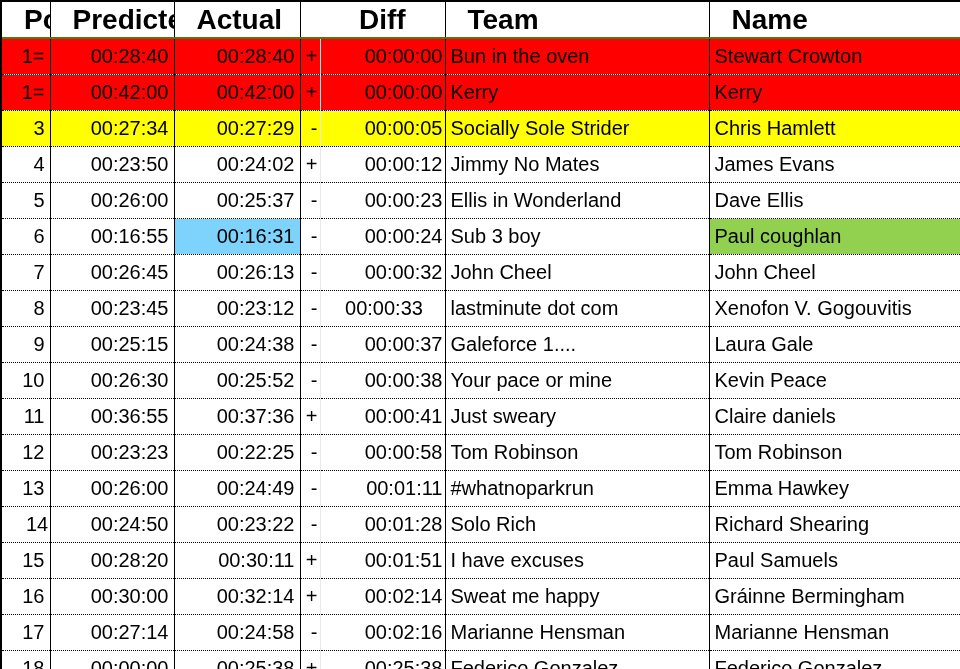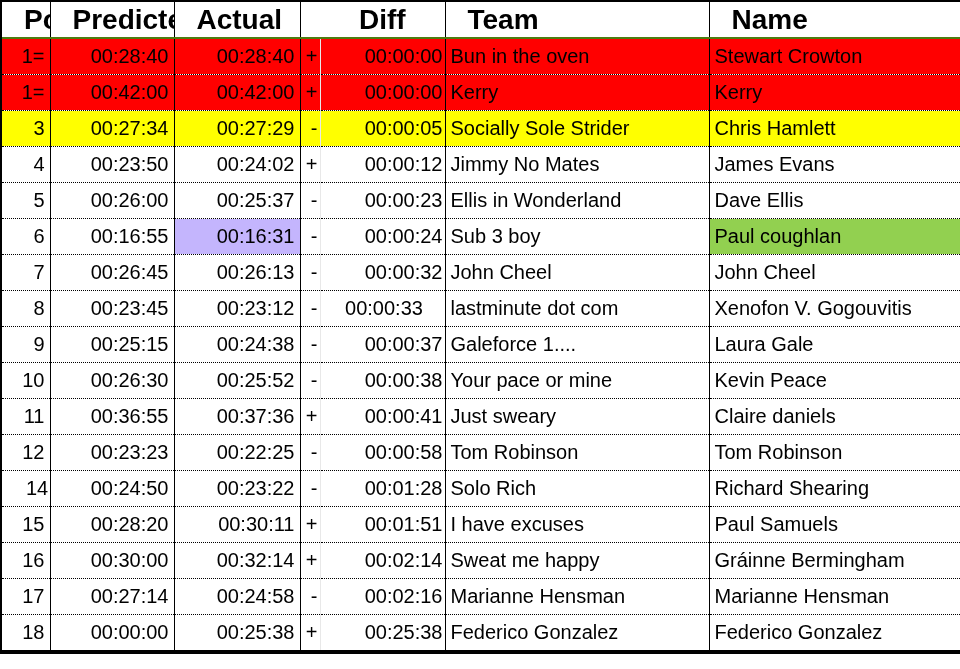--- a/index.html
+++ b/index.html
@@ -156,21 +156,21 @@
           <td class="cell-pred" style="background-color: rgb(255, 255, 255);">00:26:00</td>
           <td class="cell-act" style="background-color: rgb(255, 255, 255);">00:25:37</td>
           <td class="cell-sign" style="background-color: rgb(255, 255, 255);">-</td>
           <td class="cell-diff" style="background-color: rgb(255, 255, 255);">00:00:23</td>
           <td class="cell-team" style="background-color: rgb(255, 255, 255);">Ellis in Wonderland</td>
           <td class="cell-name" style="background-color: rgb(255, 255, 255);">Dave Ellis</td>
         </tr>
         <tr>
           <td class="cell-pos" style="background-color: rgb(255, 255, 255);">6</td>
           <td class="cell-pred" style="background-color: rgb(255, 255, 255);">00:16:55</td>
-          <td class="cell-act" style="background-color: #c4b5fd; padding-left: 9px;">00:16:31</td>
+          <td class="cell-act" style="background-color: #7dd3fc; padding-left: 9px;">00:16:31</td>
           <td class="cell-sign" style="background-color: rgb(255, 255, 255);">-</td>
           <td class="cell-diff" style="background-color: rgb(255, 255, 255);">00:00:24</td>
           <td class="cell-team" style="background-color: rgb(255, 255, 255);">Sub 3 boy</td>
           <td class="cell-name" style="background-color: rgb(146, 208, 80);">Paul coughlan</td>
         </tr>
         <tr>
           <td class="cell-pos" style="background-color: rgb(255, 255, 255);">7</td>
           <td class="cell-pred" style="background-color: rgb(255, 255, 255);">00:26:45</td>
           <td class="cell-act" style="background-color: rgb(255, 255, 255);">00:26:13</td>
           <td class="cell-sign" style="background-color: rgb(255, 255, 255);">-</td>
@@ -217,20 +217,29 @@
         <tr>
           <td class="cell-pos" style="background-color: rgb(255, 255, 255);">12</td>
           <td class="cell-pred" style="background-color: rgb(255, 255, 255);">00:23:23</td>
           <td class="cell-act" style="background-color: rgb(255, 255, 255);">00:22:25</td>
           <td class="cell-sign" style="background-color: rgb(255, 255, 255);">-</td>
           <td class="cell-diff" style="background-color: rgb(255, 255, 255);">00:00:58</td>
           <td class="cell-team" style="background-color: rgb(255, 255, 255);">Tom Robinson</td>
           <td class="cell-name" style="background-color: rgb(255, 255, 255);">Tom Robinson</td>
         </tr>
         <tr>
+          <td class="cell-pos" style="background-color: rgb(255, 255, 255);">13</td>
+          <td class="cell-pred" style="background-color: rgb(255, 255, 255);">00:26:00</td>
+          <td class="cell-act" style="background-color: rgb(255, 255, 255);">00:24:49</td>
+          <td class="cell-sign" style="background-color: rgb(255, 255, 255);">-</td>
+          <td class="cell-diff" style="background-color: rgb(255, 255, 255);">00:01:11</td>
+          <td class="cell-team" style="background-color: rgb(255, 255, 255);">#whatnoparkrun</td>
+          <td class="cell-name" style="background-color: rgb(255, 255, 255);">Emma Hawkey</td>
+        </tr>
+        <tr>
           <td class="cell-pos" style="background-color: rgb(255, 255, 255); padding-left: 24px;">14</td>
           <td class="cell-pred" style="background-color: rgb(255, 255, 255);">00:24:50</td>
           <td class="cell-act" style="background-color: rgb(255, 255, 255);">00:23:22</td>
           <td class="cell-sign" style="background-color: rgb(255, 255, 255);">-</td>
           <td class="cell-diff" style="background-color: rgb(255, 255, 255);">00:01:28</td>
           <td class="cell-team" style="background-color: rgb(255, 255, 255);">Solo Rich</td>
           <td class="cell-name" style="background-color: rgb(255, 255, 255);">Richard Shearing</td>
         </tr>
         <tr>
           <td class="cell-pos" style="background-color: rgb(255, 255, 255);">15</td>

